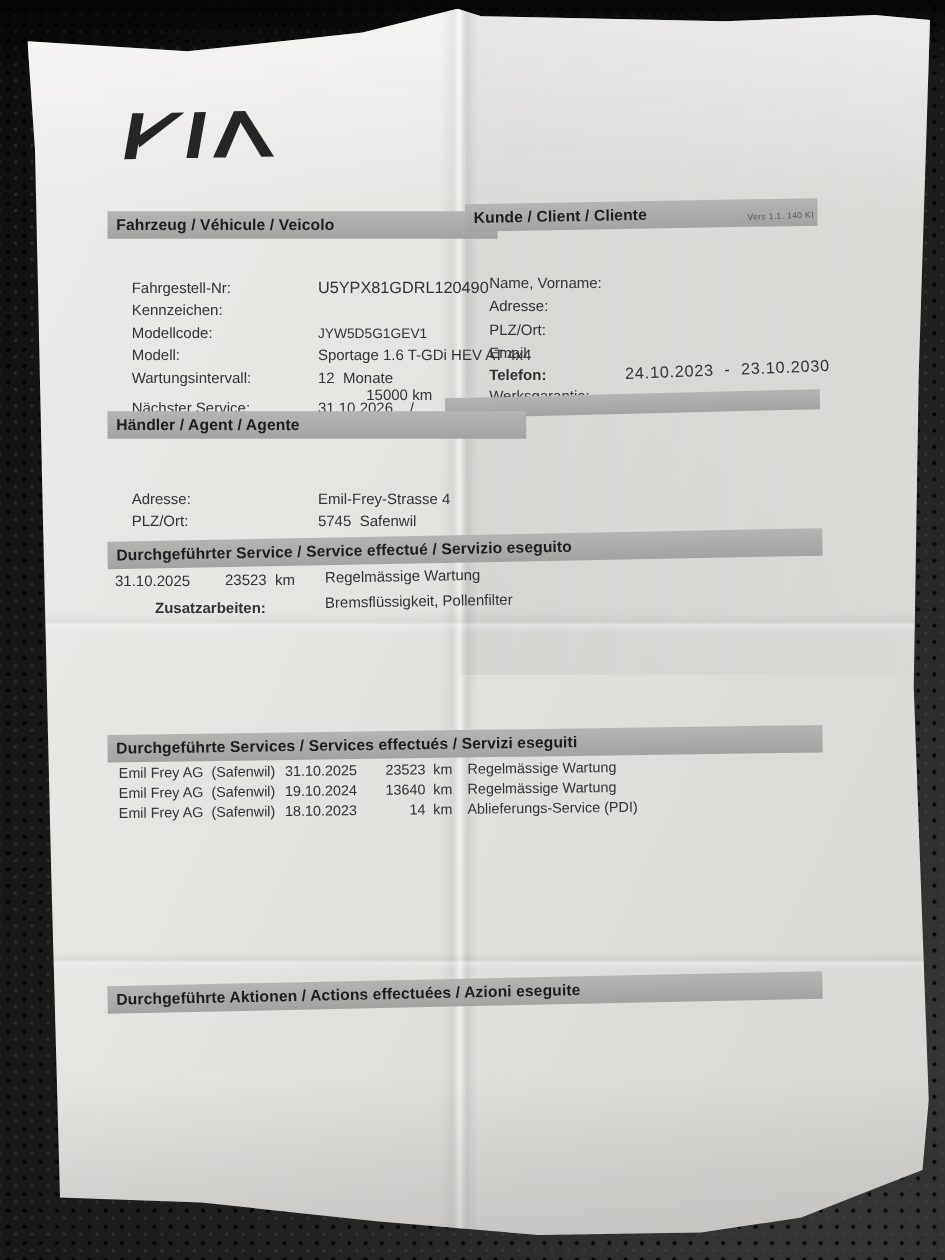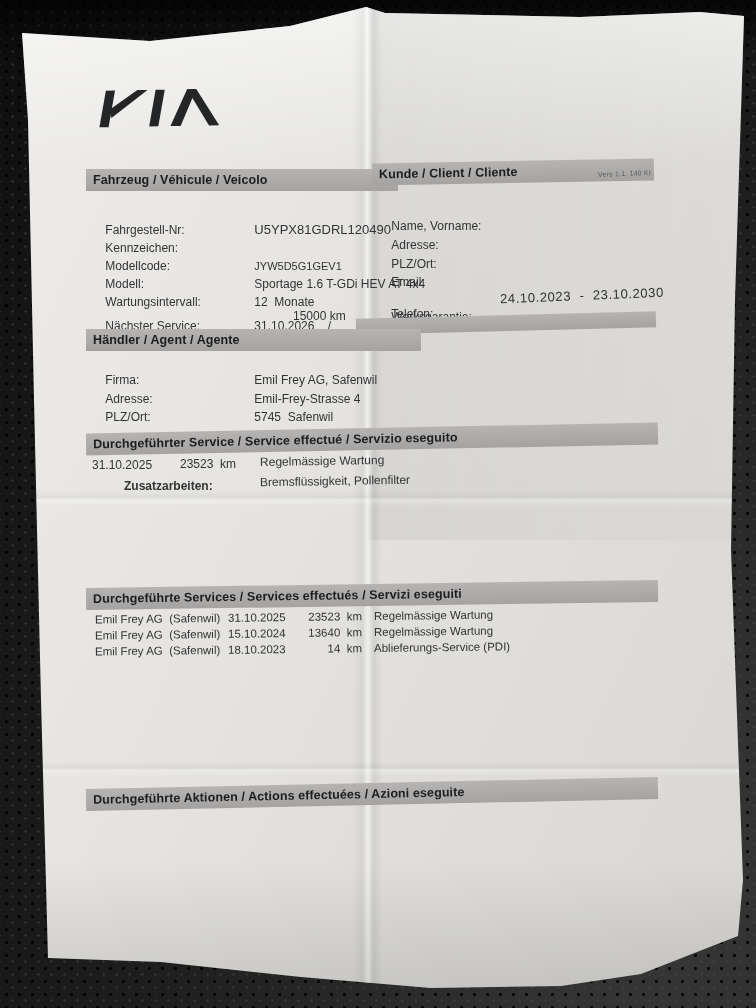--- a/index.html
+++ b/index.html
@@ -130,34 +130,31 @@
   </div>
   <div class="row" style="left:378px; top:224px;">
     <span class="lbl" style="width:130px;">Adresse:</span><span class="val"></span>
   </div>
   <div class="row" style="left:378px; top:243px;">
     <span class="lbl" style="width:130px;">PLZ/Ort:</span><span class="val"></span>
   </div>
   <div class="row" style="left:378px; top:261px;">
     <span class="lbl" style="width:130px;">Email:</span><span class="val"></span>
   </div>
-  <div class="row" style="left:378px; top:293px;">
+  <div class="row" style="left:378px; top:279px;font-weight:bold;">
     <span class="lbl" style="width:130px;">Telefon:</span><span class="val"></span>
   </div>
   <div class="row" style="left:378px; top:296px;">
     <span class="lbl" style="width:130px;">Werksgarantie:</span>
   </div>
   <div class="row" style="left:500px; top:288px; font-size:13px; transform:rotate(-2.3deg); letter-spacing:0.6px;">24.10.2023  -  23.10.2030</div>
   <div class="bar" style="left:356px; top:315px; width:300px; height:16px; transform:rotate(-1.4deg);"></div>
 
   <div class="bar" style="left:86px; top:329px; width:335px;">
     <span>Händler / Agent / Agente</span>
-  </div>
-  <div class="row" style="left:92px; top:359px;">
-    <span class="lbl">Firma:</span><span class="val">Emil Frey AG, Safenwil</span>
   </div>
   <div class="row" style="left:92px; top:378px;">
     <span class="lbl">Adresse:</span><span class="val">Emil-Frey-Strasse 4</span>
   </div>
   <div class="row" style="left:92px; top:396px;">
     <span class="lbl">PLZ/Ort:</span><span class="val">5745  Safenwil</span>
   </div>
 
   <div class="bar" style="left:86px; top:428px; width:572px; transform:rotate(-1.1deg);">
     <span>Durchgeführter Service / Service effectué / Servizio eseguito</span>
@@ -172,21 +169,21 @@
     <span>Durchgeführte Services / Services effectués / Servizi eseguiti</span>
   </div>
   <div class="hist-row" style="top:610px;">
     <span class="c-dealer">Emil Frey AG  (Safenwil)</span>
     <span class="c-date">31.10.2025</span>
     <span class="c-km">23523  km</span>
     <span class="c-work">Regelmässige Wartung</span>
   </div>
   <div class="hist-row" style="top:626px;">
     <span class="c-dealer">Emil Frey AG  (Safenwil)</span>
-    <span class="c-date">15.10.2024</span>
+    <span class="c-date">19.10.2024</span>
     <span class="c-km">13640  km</span>
     <span class="c-work">Regelmässige Wartung</span>
   </div>
   <div class="hist-row" style="top:642px;">
     <span class="c-dealer">Emil Frey AG  (Safenwil)</span>
     <span class="c-date">18.10.2023</span>
     <span class="c-km">14  km</span>
     <span class="c-work">Ablieferungs-Service (PDI)</span>
   </div>
 

